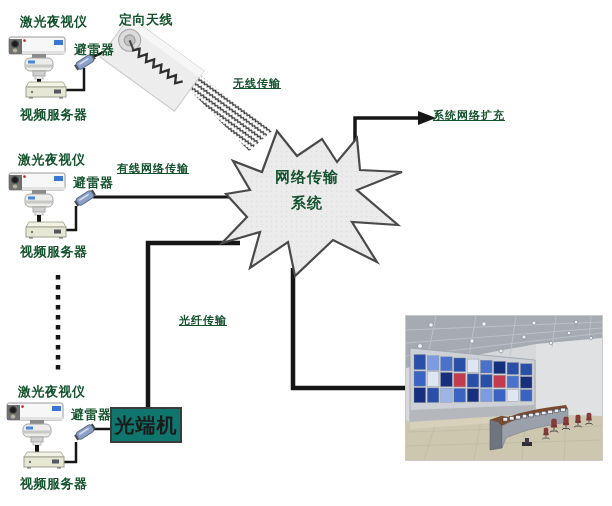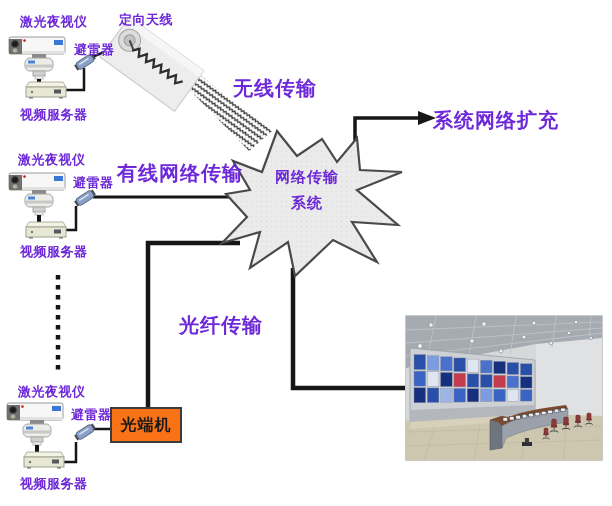--- a/index.html
+++ b/index.html
@@ -1,30 +1,30 @@
 <!DOCTYPE html>
 <html><head>
 <meta charset="utf-8">
 <style>
   html,body{margin:0;padding:0;background:#ffffff;}
   .stage{
     position:relative;width:612px;height:506px;background:#ffffff;overflow:hidden;
     font-family:"Liberation Sans",sans-serif;color:#1a1a1a;
   }
   .layer{position:absolute;left:0;top:0;}
-  .lbl{position:absolute;font-weight:bold;color:#6d28d9;white-space:nowrap;line-height:1.1;}
+  .lbl{position:absolute;font-weight:bold;color:#14532d;white-space:nowrap;line-height:1.1;}
   .lbl-sm{font-size:13px;letter-spacing:0.5px;}
-  .lbl-md{font-size:20px;letter-spacing:1px;}
+  .lbl-md{font-size:11px;letter-spacing:1px;text-decoration:underline;}
   .lbl-hub{font-size:15px;letter-spacing:1px;text-align:center;width:110px;}
   .lbl-big{font-size:18px;letter-spacing:2px;}
   .terminal-box{
     position:absolute;left:110px;top:407px;width:72px;height:36px;
-    background:#f97316;border:2px solid #3c3c3c;box-sizing:border-box;
+    background:#0f766e;border:2px solid #3c3c3c;box-sizing:border-box;
     display:flex;align-items:center;justify-content:center;
-    font-weight:bold;font-size:16px;letter-spacing:1px;
+    font-weight:bold;font-size:20px;letter-spacing:1px;
   }
   .photo{
     position:absolute;left:405px;top:315px;width:196px;height:144px;
     border:1px solid #c9c9c9;box-sizing:content-box;background:#d5d7da;
   }
 </style>
 </head>
 <body>
 
 <div class="stage">

